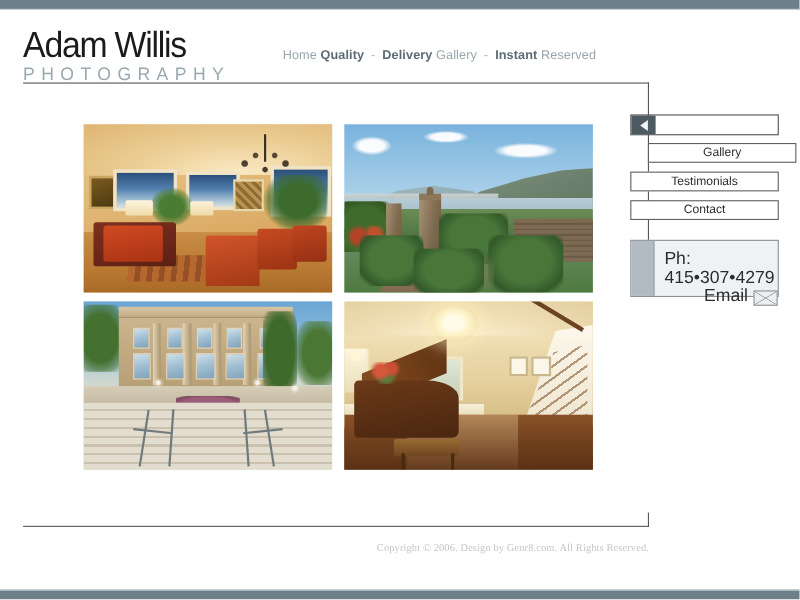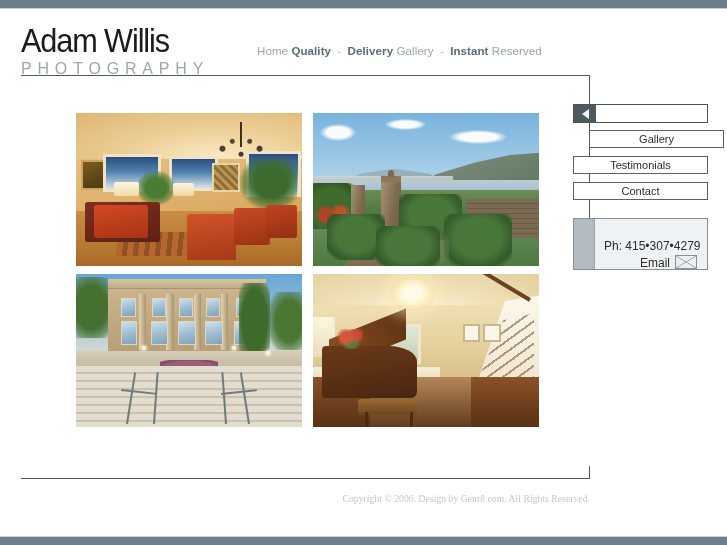--- a/index.html
+++ b/index.html
@@ -496,26 +496,25 @@
     z-index: 3;
   }
   .contact-strip {
     width: 20px;
     background: #b2bbc1;
     border-right: 1px solid #9aa3a9;
   }
   .contact-body {
     flex: 1;
     padding: 8px 0 0 9px;
-    font-size: 12px;
+    font-size: 16px;
     color: #2c2c2c;
     line-height: 17px;
-    margin-top: 11px;
-  }
-  .email-row { display: flex; align-items: flex-start; gap: 5px; padding-left: 36px; }
+  }
+  .email-row { display: flex; align-items: flex-end; gap: 5px; padding-left: 36px; }
   .env-icon {
     width: 20px; height: 12px;
     border: 1px solid #8a9095;
     background: #eceff1;
     position: relative;
     display: inline-block;
   }
   .env-icon:before {
     content: "";
     position: absolute;

